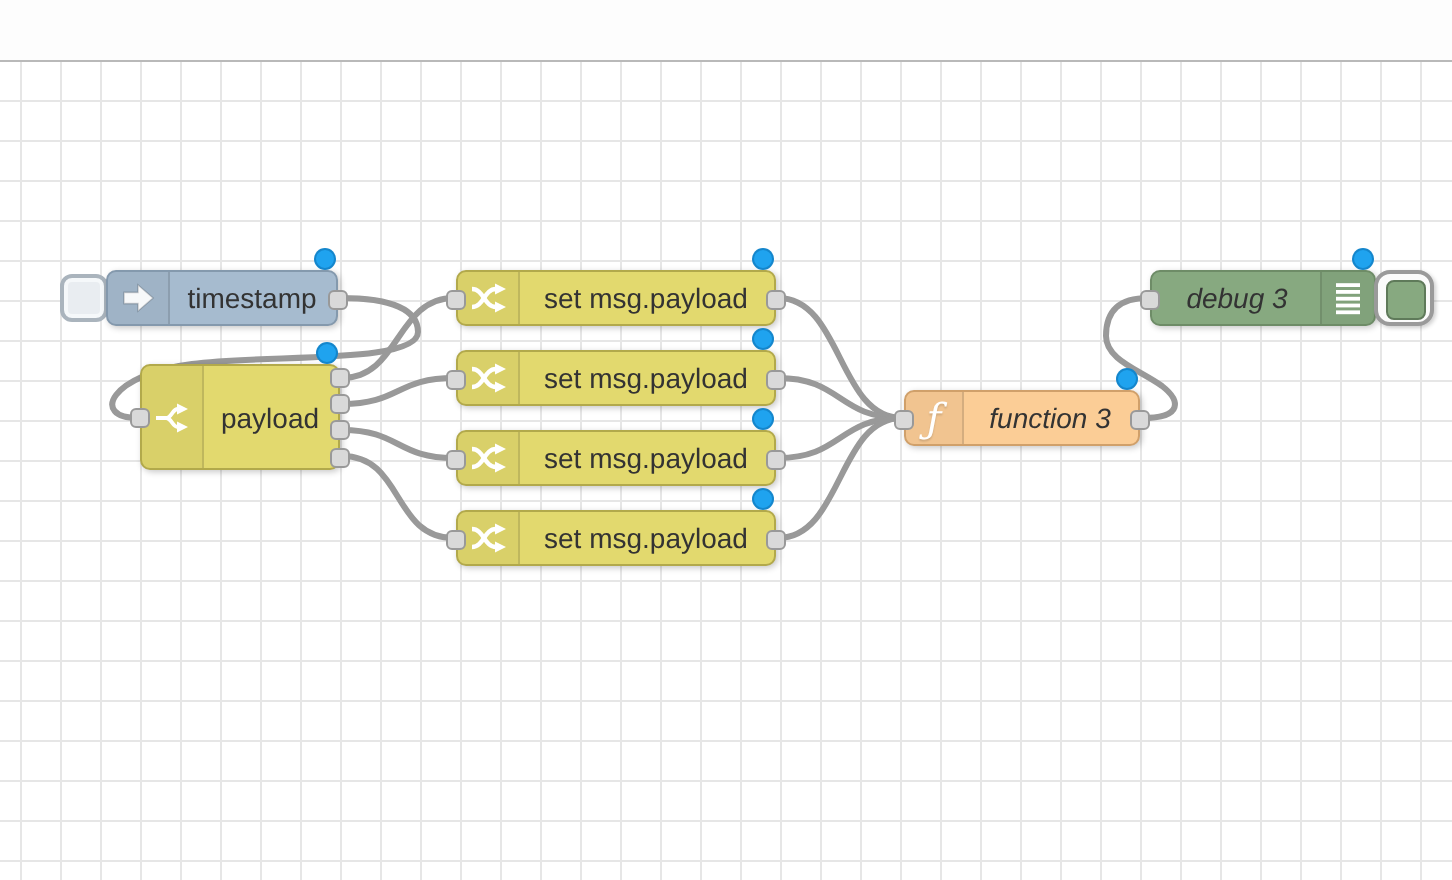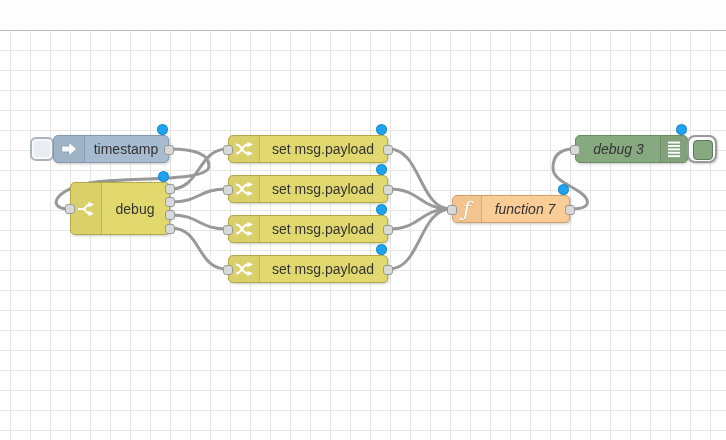--- a/index.html
+++ b/index.html
@@ -101,21 +101,21 @@
         <svg width="20" height="20" viewBox="0 0 20 20">
           <g stroke="#ffffff" stroke-width="2" fill="none">
             <path d="M2 10 H7"></path>
             <path d="M7 10 C10 10 10 5.5 13 5.5"></path>
             <path d="M7 10 C10 10 10 14.5 13 14.5"></path>
           </g>
           <path d="M12.5 2.8 L18 5.5 L12.5 8.2 Z" fill="#ffffff"></path>
           <path d="M12.5 11.8 L18 14.5 L12.5 17.2 Z" fill="#ffffff"></path>
         </svg>
       </div>
-      <div class="label" style="left:30px;right:0;">debug</div>
+      <div class="label" style="left:30px;right:0;">payload</div>
       <div class="port in" style="top:21px;"></div>
       <div class="port out" style="top:1px;"></div>
       <div class="port out" style="top:14px;"></div>
       <div class="port out" style="top:27px;"></div>
       <div class="port out" style="top:41px;"></div>
     </div>
 
     <div class="node node-change1" style="background-color: rgb(226, 217, 110);">
       <div class="iconstrip left" style="width:30px;">
         <svg width="20" height="20" viewBox="0 0 20 20">
@@ -177,21 +177,21 @@
       </div>
       <div class="label" style="left:30px;right:0;">set msg.payload</div>
       <div class="port in" style="top:9px;"></div>
       <div class="port out" style="top:9px;"></div>
     </div>
 
     <div class="node node-function italic" style="background-color: rgb(251, 205, 150);">
       <div class="iconstrip left" style="width:28px;">
         <span class="ficon">ƒ</span>
       </div>
-      <div class="label" style="left:28px;right:0;">function 7</div>
+      <div class="label" style="left:28px;right:0;">function 3</div>
       <div class="port in" style="top:9px;"></div>
       <div class="port out" style="top:9px;"></div>
     </div>
 
     <div class="node node-debug italic" style="background-color: rgb(135, 169, 128);">
       <div class="iconstrip right" style="width:26px;">
         <svg width="16" height="20" viewBox="0 0 16 20">
           <g fill="#ffffff">
             <rect x="2" y="2.6" width="12" height="1.9"></rect>
             <rect x="2" y="6.0" width="12" height="1.9"></rect>

